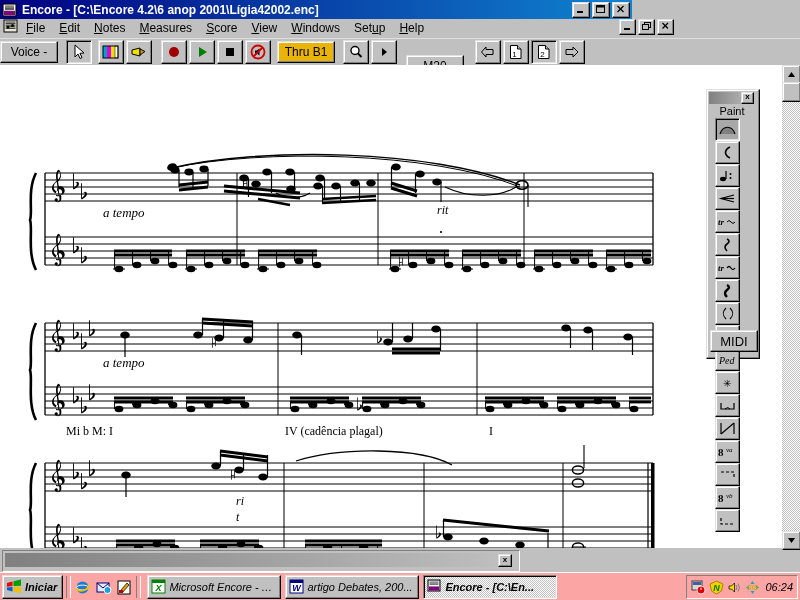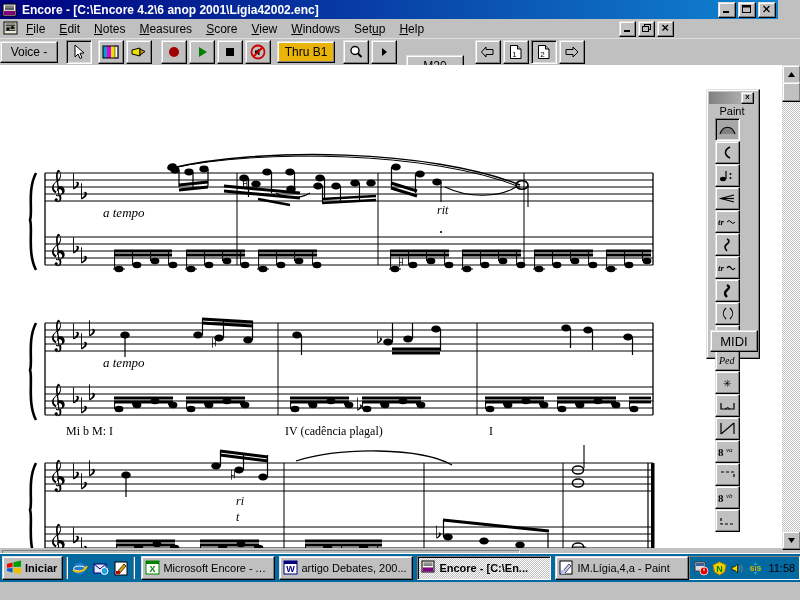--- a/index.html
+++ b/index.html
@@ -6,35 +6,35 @@
   body{
     width:800px;height:600px;overflow:hidden;
     font-family:"Liberation Sans", sans-serif;
     font-size:11px;
     background:#c0c0c0;
     -webkit-font-smoothing:none;
   }
   .app{position:relative;width:800px;height:600px;background:#c0c0c0;overflow:hidden;}
 
   
-  .titlebar{position:absolute;left:0;top:0;width:778px;height:19px;
+  .titlebar{position:absolute;left:0;top:0;width:632px;height:19px;
     background:linear-gradient(to right,#000080,#1084d0);
     display:flex;align-items:center;}
   .tb-icon{width:16px;height:14px;margin-left:2px;flex:0 0 auto;position:relative;}
   .tb-title{color:#fff;font-weight:bold;font-size:12px;margin-left:4px;white-space:nowrap;
     letter-spacing:0px;font-family:"Liberation Sans",sans-serif;}
   .tb-btns{margin-left:auto;display:flex;gap:0;padding-right:2px;}
   .tb-btn{width:16px;height:14px;background:#c0c0c0;margin-left:2px;position:relative;
     border:1px solid #dfdfdf;border-right-color:#000;border-bottom-color:#000;
     box-shadow:inset -1px -1px 0 #808080, inset 1px 1px 0 #fff;
     font-size:9px;line-height:12px;text-align:center;color:#000;font-family:"Liberation Sans",sans-serif;}
 
   
   .menubar{position:absolute;left:0;top:19px;width:676px;height:19px;background:#c0c0c0;
-    display:flex;align-items:center;border-bottom:1px solid #c0c0c0;}
+    display:flex;border-bottom:1px solid #c0c0c0;}
   .mdi-icon{width:16px;height:15px;margin-left:3px;position:relative;}
   .menuitem{padding:2px 7px;font-size:12px;color:#000;white-space:nowrap;}
   .menuitem u{text-decoration:underline;}
   .mdi-btns{margin-left:auto;display:flex;padding-right:2px;}
   .mdi-btn{width:15px;height:14px;background:#c0c0c0;margin-left:2px;
     border:1px solid #dfdfdf;border-right-color:#000;border-bottom-color:#000;
     box-shadow:inset -1px -1px 0 #808080, inset 1px 1px 0 #fff;
     font-size:9px;line-height:12px;text-align:center;}
 
   
@@ -99,22 +99,22 @@
   .minbar{position:absolute;left:2px;top:550px;width:516px;height:20px;background:#c0c0c0;
     border:1px solid #808080;border-right-color:#fff;border-bottom-color:#fff;}
   .minbar-inner{position:absolute;left:2px;top:2px;width:508px;height:14px;
     background:linear-gradient(to right,#808080,#c0c0c0);display:flex;align-items:center;justify-content:flex-end;}
   .minbar-close{width:12px;height:11px;background:#c0c0c0;margin-right:1px;
     border:1px solid #dfdfdf;border-right-color:#000;border-bottom-color:#000;
     box-shadow:inset -1px -1px 0 #808080, inset 1px 1px 0 #fff;
     font-size:8px;line-height:9px;text-align:center;font-weight:bold;}
 
   
-  .taskbar{position:absolute;left:0;top:553px;width:800px;height:28px;background:#0369a1;
-    border-top:1px solid #ffffff;display:flex;align-items:center;}
+  .taskbar{position:absolute;left:0;top:572px;width:800px;height:28px;background:#fca5a5;
+    border-top:1px solid #ffffff;display:flex;align-items:center;font-style:italic;}
   .start{height:22px;margin-left:2px;padding:0 5px 0 3px;display:flex;align-items:center;gap:3px;
     background:#c0c0c0;font-weight:bold;font-size:11px;
     border:1px solid #dfdfdf;border-right-color:#000;border-bottom-color:#000;
     box-shadow:inset -1px -1px 0 #808080, inset 1px 1px 0 #fff;}
   .tb-sep{width:3px;height:22px;margin:0 3px;
     border-left:1px solid #808080;border-right:1px solid #fff;}
   .ql{display:flex;align-items:center;gap:4px;}
   .qlicon{width:17px;height:17px;position:relative;}
   .tasks{display:flex;align-items:center;gap:4px;margin-left:3px;}
   .task{height:22px;width:126px;display:flex;align-items:center;gap:3px;padding:0 3px;
@@ -1040,30 +1040,20 @@
             <g stroke="#000" stroke-width="0.6">
               <line x1="2.5" y1="3" x2="11.5" y2="3"></line>
                 <line x1="2.5" y1="4.2" x2="11.5" y2="4.2"></line>
               <line x1="2.5" y1="5.4" x2="11.5" y2="5.4"></line>
             </g>
             <rect x="2" y="7.5" width="10" height="4" fill="#800080"></rect>
           </svg>
         </span>
         <span class="tlabel">Encore - [C:\En...</span>
       </div>
-      <div class="task">
-        <span>
-          <svg width="15" height="15" viewBox="0 0 15 15">
-            <rect x="1" y="1" width="12" height="13" fill="#fff" stroke="#000"></rect>
-            <path d="M4 11 L10 4 L12 6 L6 13 Z" fill="#d0d0f0" stroke="#000" stroke-width="0.7"></path>
-            <rect x="2" y="10" width="4" height="4" fill="#c0c0ff"></rect>
-          </svg>
-        </span>
-        <span class="tlabel">IM.Lígia,4,a - Paint</span>
-      </div>
     </div>
     <div class="tray">
       <span class="trayicon">
         <svg width="15" height="15" viewBox="0 0 15 15">
           <rect x="1" y="1" width="10" height="9" fill="#d8d8d8" stroke="#404040"></rect>
           <rect x="2" y="2" width="8" height="3" fill="#4060a0"></rect>
           <circle cx="10" cy="10" r="4" fill="#e00000" stroke="#fff" stroke-width="0.8"></circle>
           <line x1="10" y1="10" x2="10" y2="7.5" stroke="#fff" stroke-width="1"></line>
         </svg>
       </span>
@@ -1082,17 +1072,17 @@
       </span>
       <span class="trayicon">
         <svg width="15" height="15" viewBox="0 0 15 15">
           <path d="M7.5 1 L9.5 4 L5.5 4 Z" fill="#20a0c0"></path>
           <path d="M7.5 14 L9.5 11 L5.5 11 Z" fill="#20a0c0"></path>
           <path d="M1 7.5 L4 5.5 L4 9.5 Z" fill="#20a0c0"></path>
           <path d="M14 7.5 L11 5.5 L11 9.5 Z" fill="#20a0c0"></path>
           <text x="7.5" y="10" font-size="7" font-weight="bold" fill="#d0b000" text-anchor="middle" font-family="Liberation Sans, sans-serif">SiS</text>
         </svg>
       </span>
-      <span class="clock">11:58</span>
+      <span class="clock">06:24</span>
     </div>
   </div>
 
 </div>
 
 </body></html>

